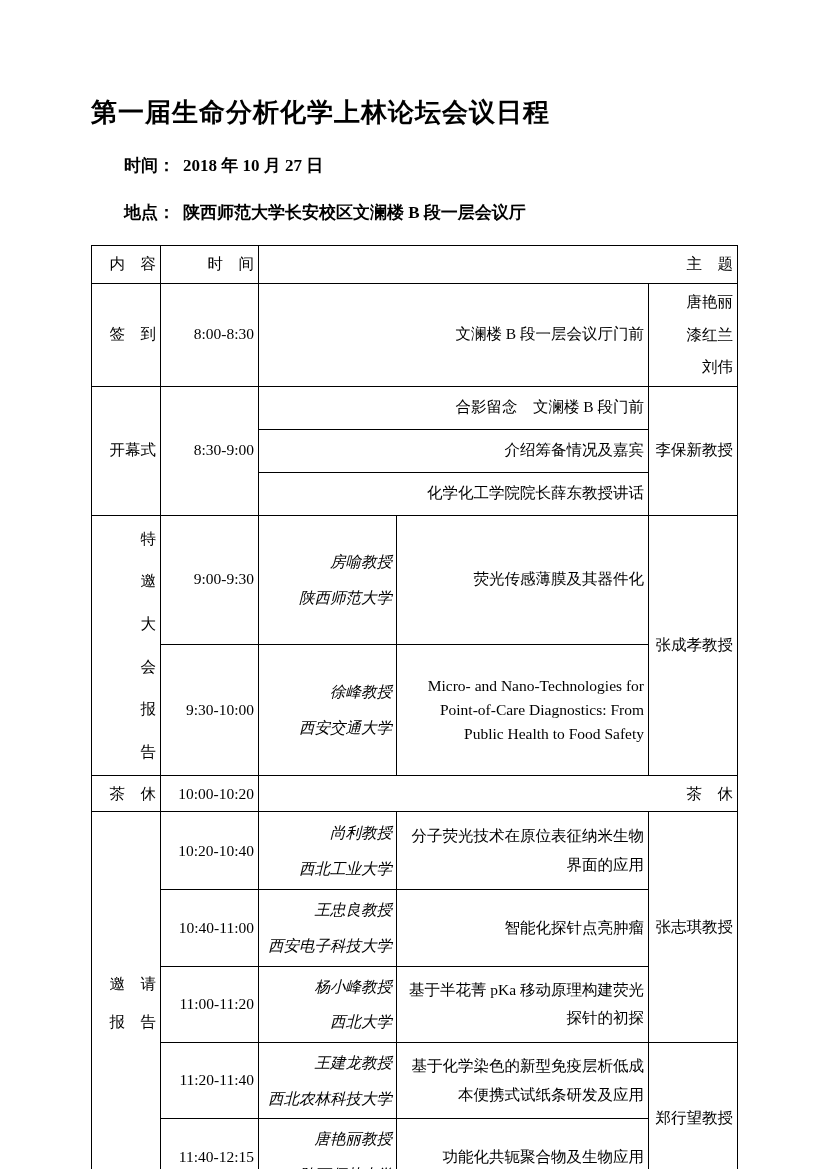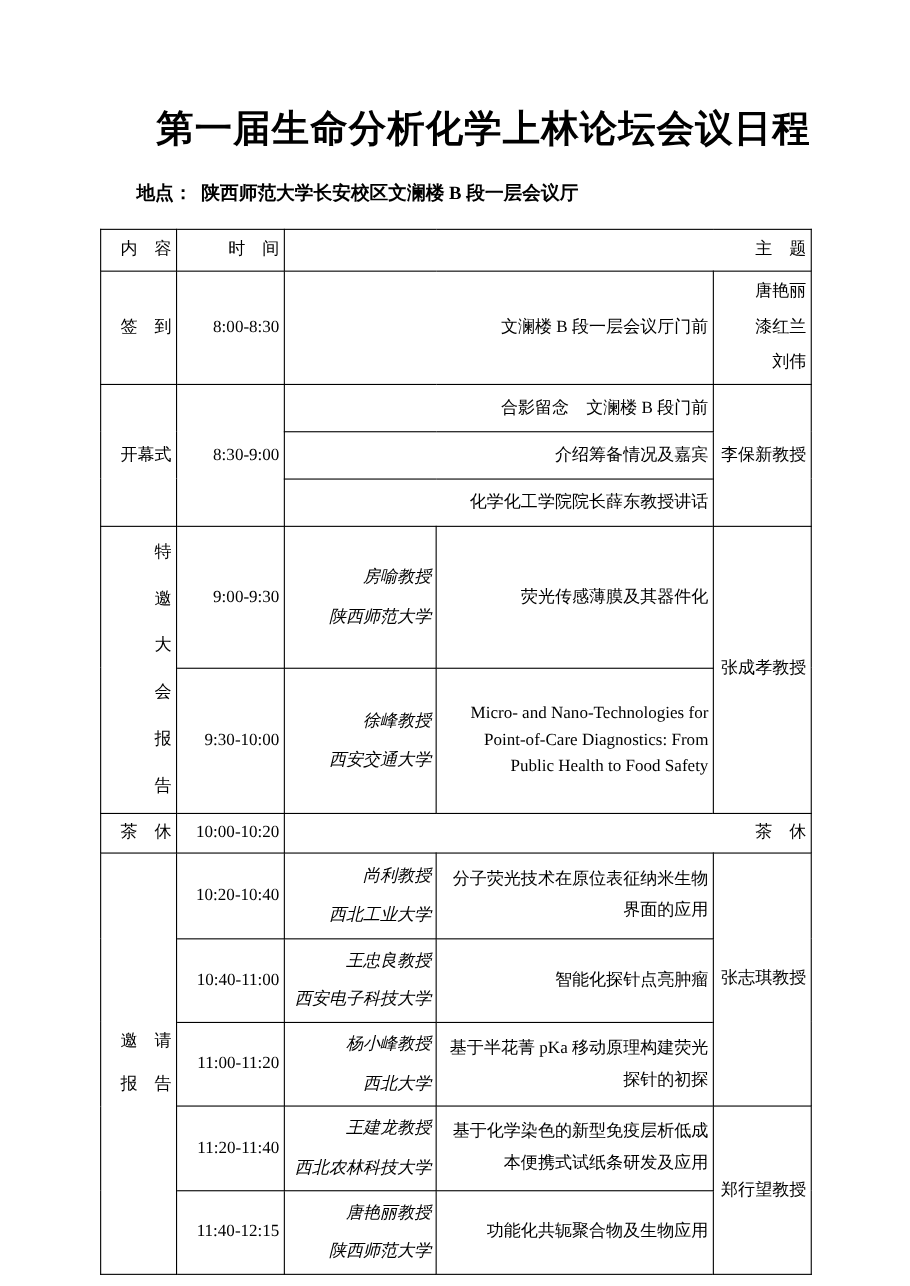--- a/index.html
+++ b/index.html
@@ -10,22 +10,22 @@
     color: #000000;
     position: relative;
     overflow: hidden;
   }
   .page {
     width: 827px; height: 1169px;
     padding: 96px 90px 0 91px;
     background: #ffffff;
   }
   .doc-title {
-    text-align: right;
-    font-size: 34px;
+    text-align: left;
+    font-size: 26px;
     font-weight: bold;
     letter-spacing: 1px;
     line-height: 1.3;
   }
   .meta {
     margin-left: 33px;
     font-size: 17px;
     font-weight: bold;
   }
   .meta-line { margin-top: 25px; line-height: 1.3; }
@@ -63,20 +63,23 @@
 </style>
 </head>
 <body>
 
 <div class="page">
 
   <div class="doc-title">第一届生命分析化学上林论坛会议日程</div>
 
   <div class="meta">
     <div class="meta-line">
+      <span class="meta-label">时间：</span><span>2018 年 10 月 27 日</span>
+    </div>
+    <div class="meta-line">
       <span class="meta-label">地点：</span><span>陕西师范大学长安校区文澜楼 B 段一层会议厅</span>
     </div>
   </div>
 
   <table class="schedule">
     <colgroup>
       <col style="width:69px">
         <col style="width:98px">
         <col style="width:138px">
         <col style="width:252px">

